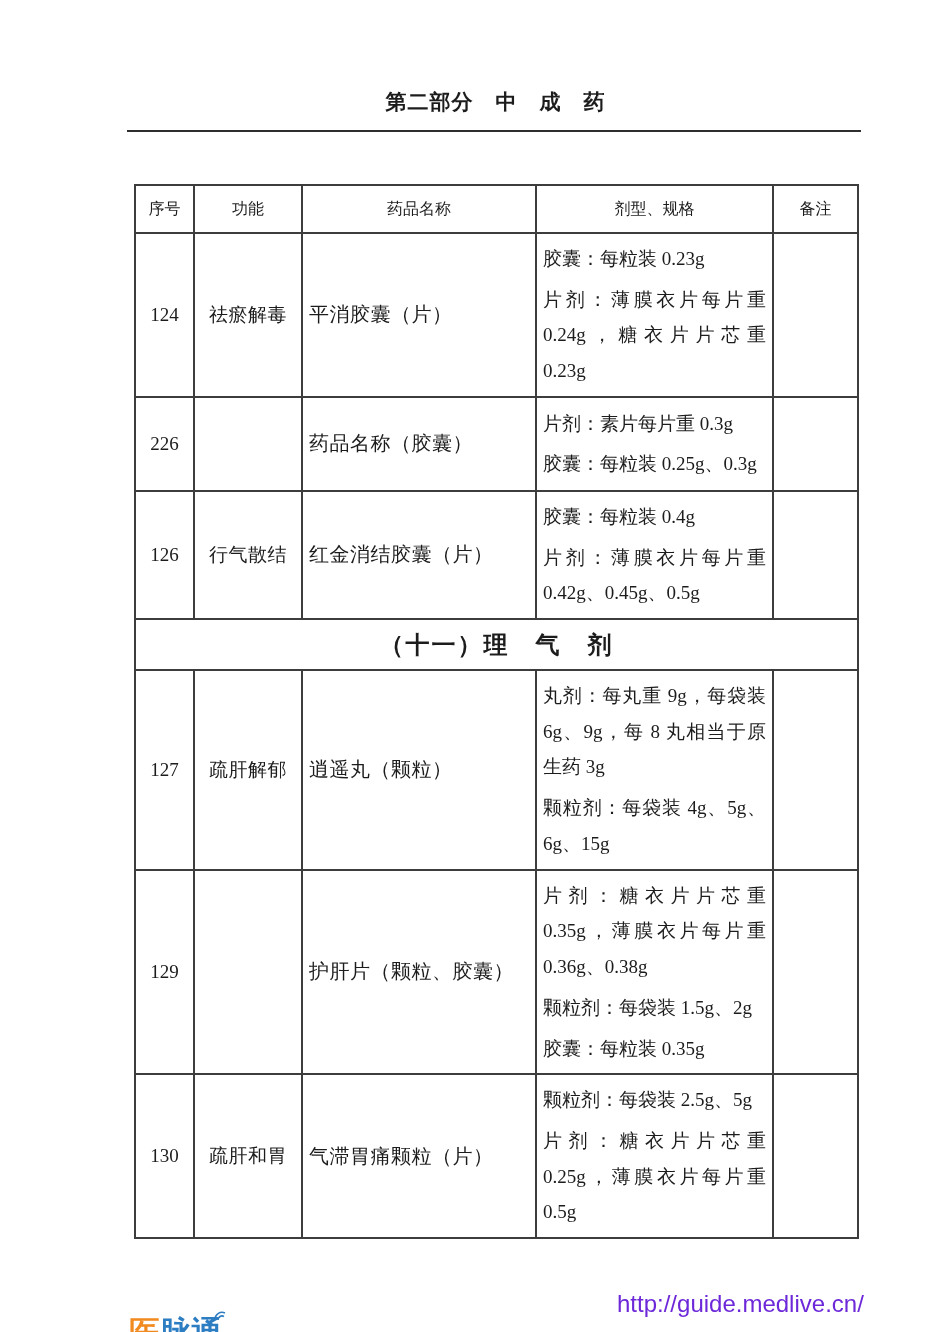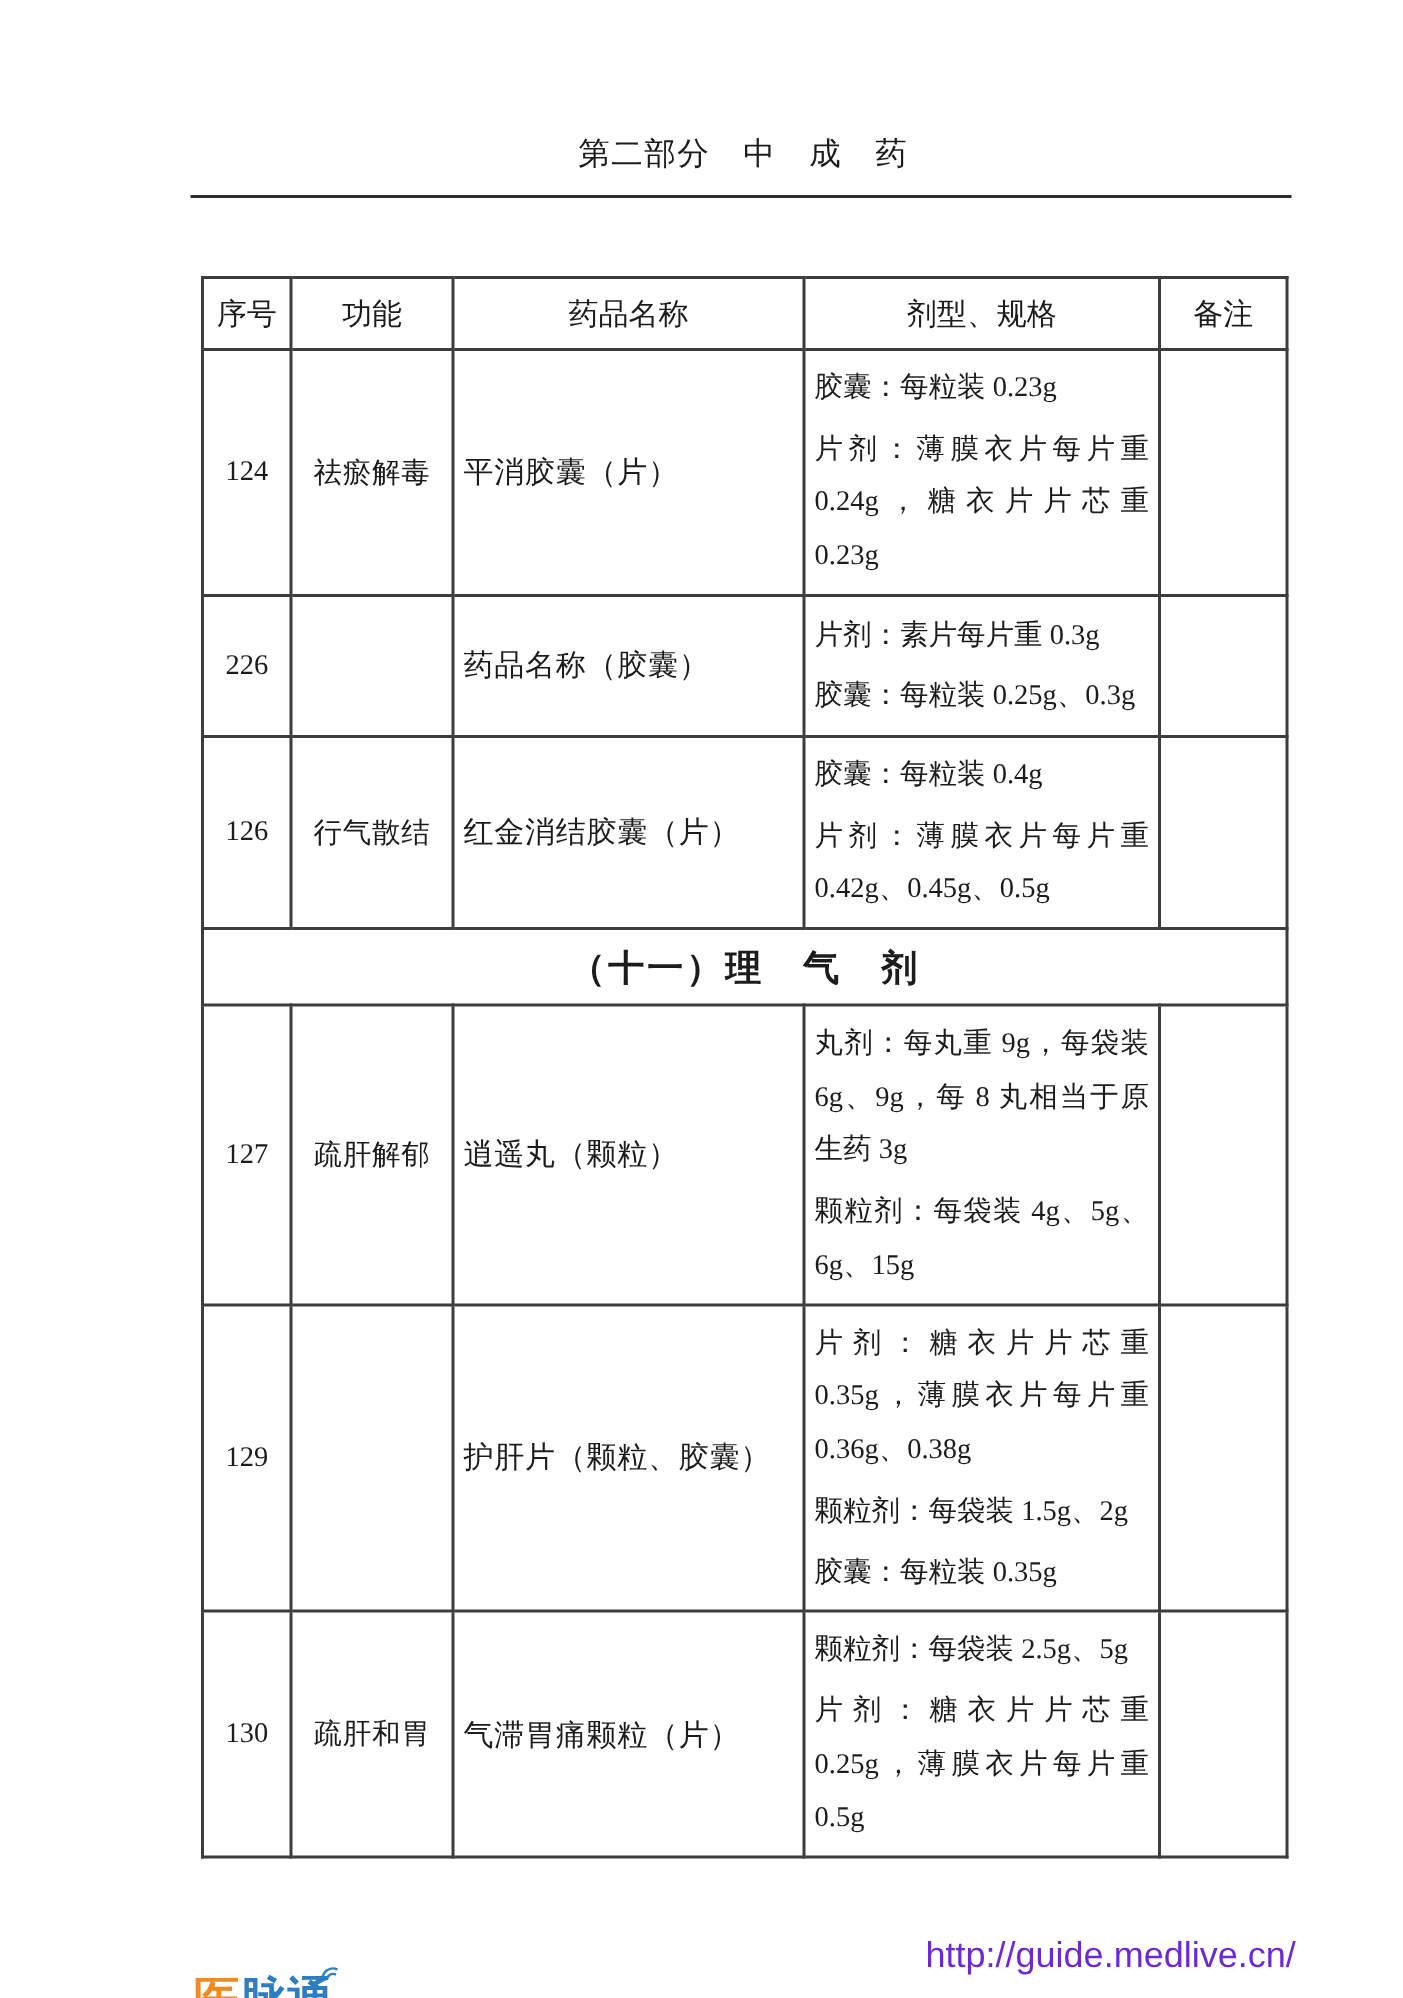--- a/index.html
+++ b/index.html
@@ -10,21 +10,21 @@
     color:#1c1c1c;
     overflow:hidden;
   }
   .content{
     position:absolute;left:134px;top:0;width:723px;
   }
   .doc-title{
     margin-top:88px;
     text-align:center;
     font-size:21px;
-    font-weight:normal;
+    font-weight:bold;
     letter-spacing:1px;
   }
   .title-rule{
     margin-top:14px;
     margin-left:-7px;margin-right:-4px;
     border-bottom:2px solid #2e2e2e;
     height:0;
   }
   table.main{
     margin-top:52px;
@@ -32,21 +32,21 @@
     table-layout:fixed;
     width:723px;
   }
   table.main td,table.main th{
     border:2px solid #3d3d3d;
     padding:2px 6px;
     vertical-align:middle;
     font-weight:normal;
   }
   th.colhead{
-    font-size:20px;
+    font-size:16px;
     font-weight:bold;
     text-align:center;
   }
   td.c-no{ text-align:center; font-size:19px; }
   td.c-func{ text-align:center; font-size:19px; letter-spacing:0.5px;}
   td.c-name{ text-align:left; font-size:20px; padding-left:11px; letter-spacing:0.5px;}
   td.c-spec{ text-align:left; font-size:19px; padding-left:9px; padding-right:6px;}
   td.c-spec .spec-line{ line-height:1.88; margin:5px 0; text-align:justify; }
   td.c-remark{ text-align:center; font-size:20px; }
   tr.section-row td{

